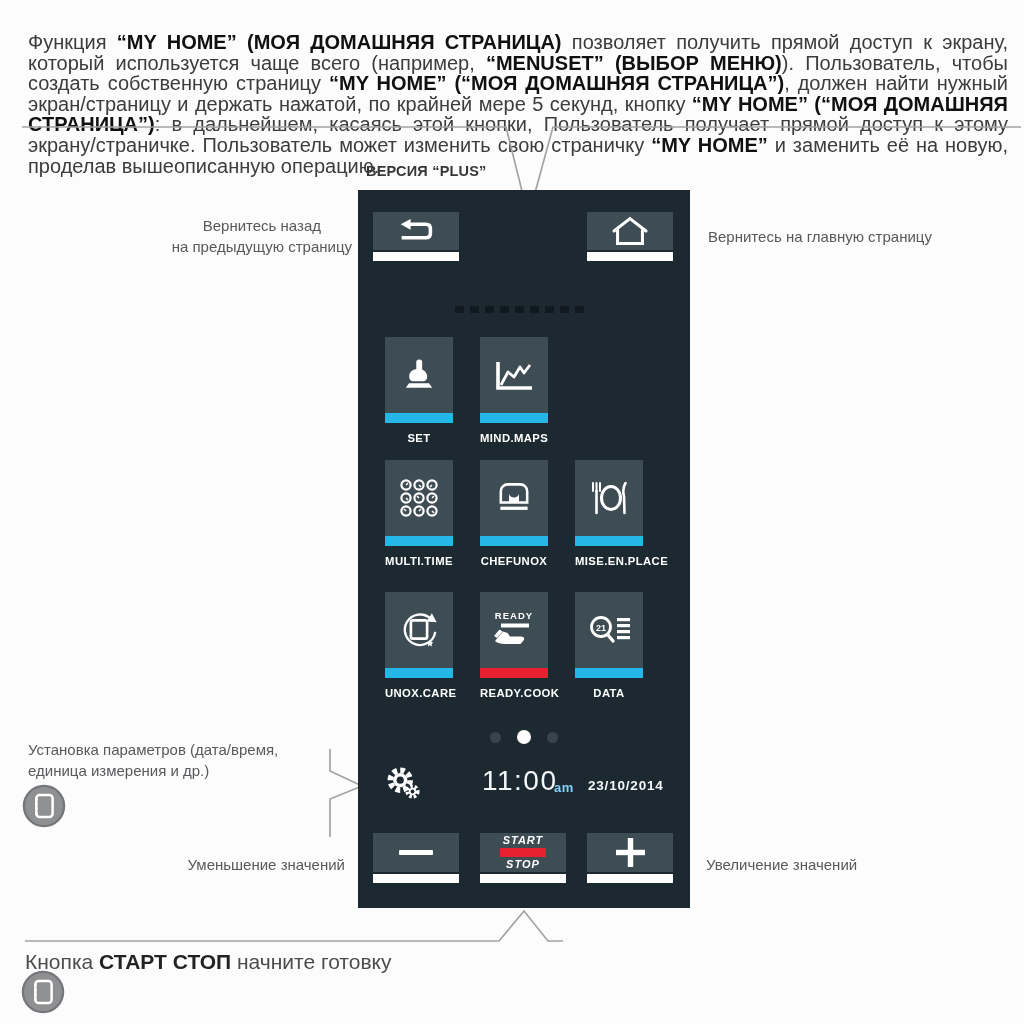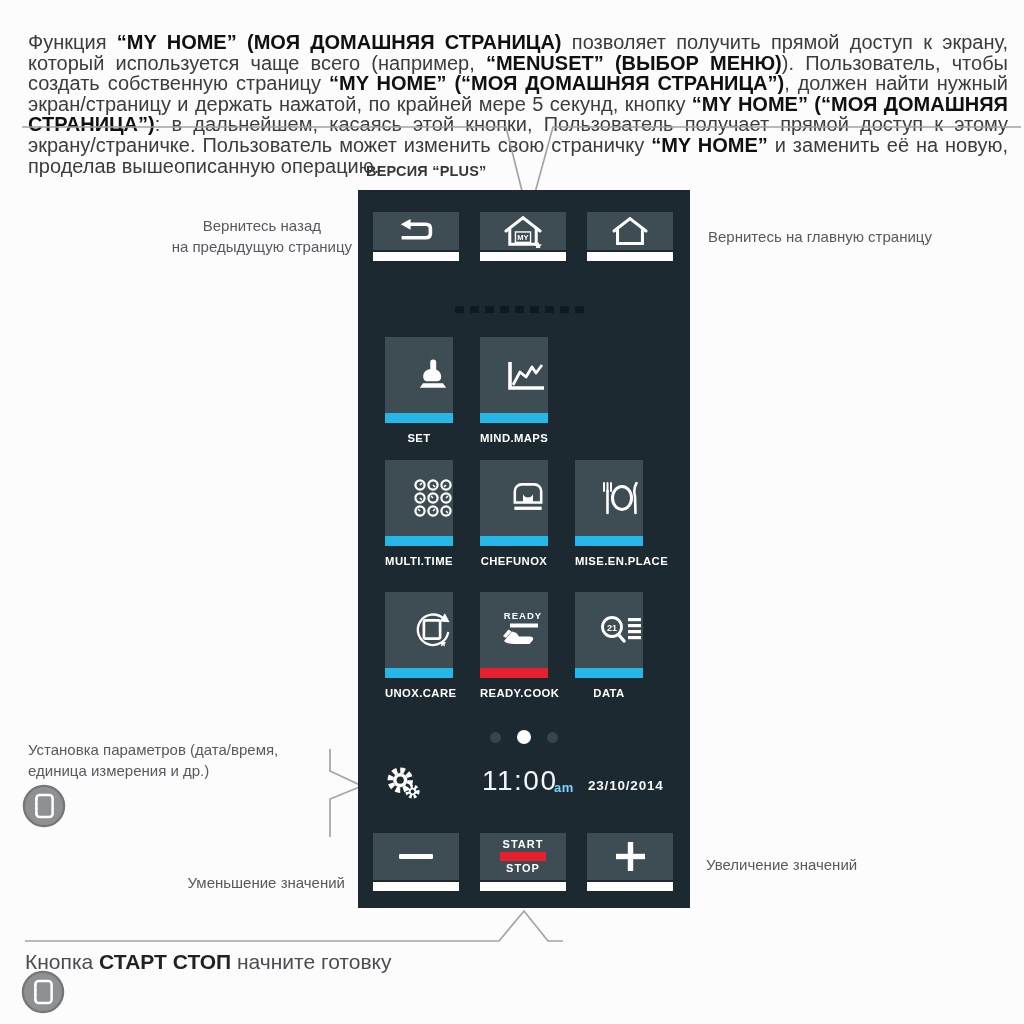--- a/index.html
+++ b/index.html
@@ -10,37 +10,37 @@
   #intro b{color:#101010;}
   
   #lines{left:0;top:0;}
   
   #version{left:366px;top:163px;font-size:14.5px;font-weight:bold;color:#363636;letter-spacing:.2px;}
   
   .note{color:#57595c;font-size:15px;line-height:21px;}
   #note-back{right:672px;top:215px;text-align:center;}
   #note-home{left:708px;top:226px;}
   #note-settings{left:28px;top:739px;}
-  #note-decrease{right:679px;top:854px;margin-top:18px;}
+  #note-decrease{right:679px;top:854px;}
   #note-increase{left:706px;top:854px;}
   #note-startstop{left:25px;top:950px;font-size:21px;color:#4a4c4e;}
   #note-startstop b{color:#222;}
   
   .ref-icon{width:44px;height:44px;}
   #ref1{left:22px;top:784px;}
   #ref2{left:21px;top:970px;}
   
   #panel{left:358px;top:190px;width:332px;height:718px;background:#1c2931;}
   .navbtn,.ctlbtn{position:absolute;width:86px;}
   .sq{background:#3e4c54;display:flex;align-items:center;justify-content:center;}
   .nav-sq{height:38px;}
-  .ctl-sq{height:47px;}
+  .ctl-sq{height:39px;font-style:italic;}
   .white-bar{height:9px;background:#ffffff;margin-top:2px;}
   .tile{position:absolute;width:68px;}
-  .tile-sq{height:76px;background:#3e4c54;display:flex;align-items:center;justify-content:flex-end;}
+  .tile-sq{height:76px;background:#3e4c54;display:flex;align-items:center;justify-content:center;}
   .tile-bar{height:10px;}
   .tile-label{margin-top:9px;color:#fff;font-size:11.3px;font-weight:bold;letter-spacing:.4px;text-align:center;white-space:nowrap;}
   .ghost{left:97px;top:116px;width:132px;height:7px;border-radius:2px;
     background:repeating-linear-gradient(90deg, rgba(5,12,16,.55) 0 9px, transparent 9px 15px);}
   #dots{left:0;top:540px;width:332px;display:flex;justify-content:center;align-items:center;gap:16px;}
   .dot{border-radius:50%;width:11px;height:11px;background:#39434b;}
   .dot.mid{background:#4d575e;}
   .dot.active{width:14px;height:14px;background:#ffffff;}
   #gear{left:27px;top:576px;}
   #time{left:124px;top:575px;color:#f4f7f8;font-size:28px;letter-spacing:1.5px;}
@@ -107,32 +107,20 @@
   <div class="navbtn" style="left:15px;top:22px;">
     <div class="sq nav-sq">
       <svg width="40" height="27" viewBox="0 0 44 30">
         <path d="M15 7 H33 q5 0 5 5 v5 q0 5 -5 5 H6" fill="none" stroke="#fff" stroke-width="4"></path>
         <polygon points="16,1 16,13 5,7" fill="#fff"></polygon>
       </svg>
     </div>
     <div class="white-bar"></div>
   </div>
 
-  <div class="navbtn" style="left:122px;top:22px;">
-    <div class="sq nav-sq">
-      <svg width="44" height="34" viewBox="0 0 46 36">
-        <path d="M5 18 L23 4 L41 18" fill="none" stroke="#fff" stroke-width="3.2" stroke-linecap="round"></path>
-        <path d="M9 16 V32 H37 V16" fill="none" stroke="#fff" stroke-width="3.2"></path>
-        <rect x="15" y="19" width="16" height="11" fill="none" stroke="#fff" stroke-width="1.5"></rect>
-        <text x="23" y="27.5" font-size="8" font-weight="bold" fill="#fff" text-anchor="middle">MY</text>
-        <polygon points="39,29.5 40.2,32.1 43,32.4 41,34.3 41.5,37.1 39,35.7 36.5,37.1 37,34.3 35,32.4 37.8,32.1" fill="#fff"></polygon>
-      </svg>
-    </div>
-    <div class="white-bar"></div>
-  </div>
 
   <div class="navbtn" style="left:229px;top:22px;">
     <div class="sq nav-sq">
       <svg width="44" height="32" viewBox="0 0 46 36">
         <path d="M5 18 L23 4 L41 18" fill="none" stroke="#fff" stroke-width="3.4" stroke-linecap="round"></path>
         <path d="M9 16 V32 H37 V16" fill="none" stroke="#fff" stroke-width="3.4"></path>
       </svg>
     </div>
     <div class="white-bar"></div>
   </div>

